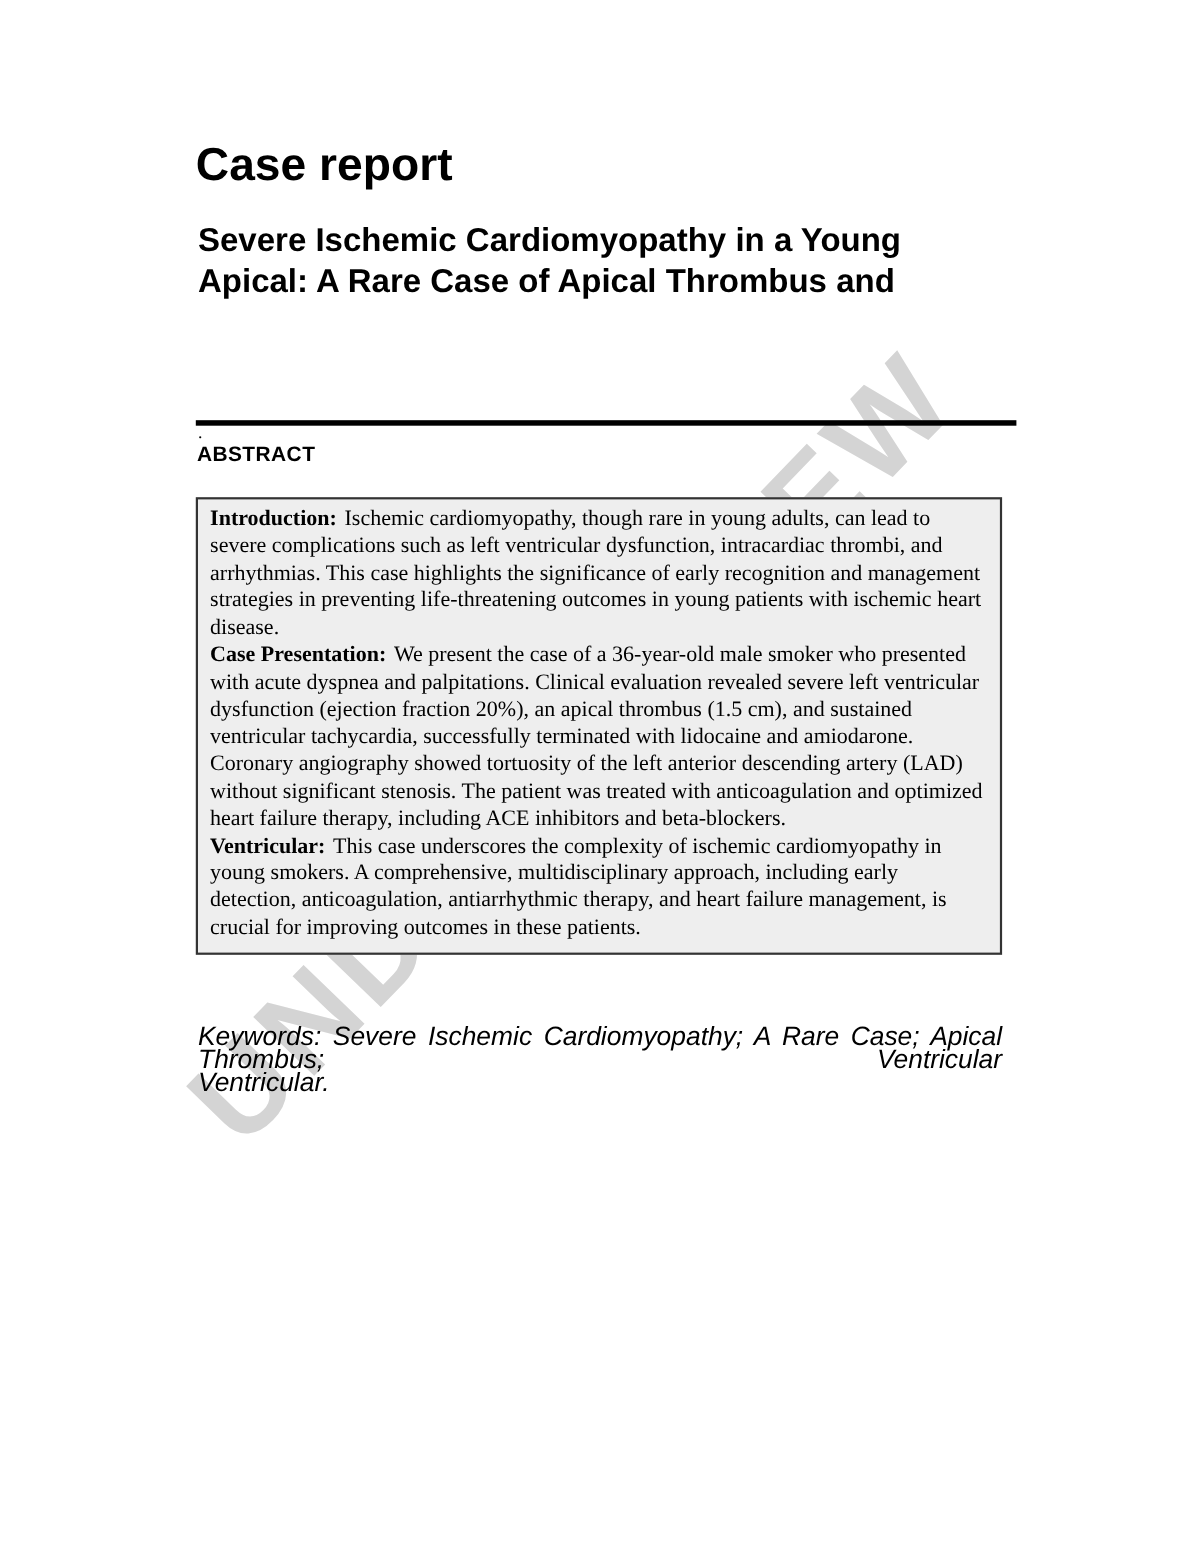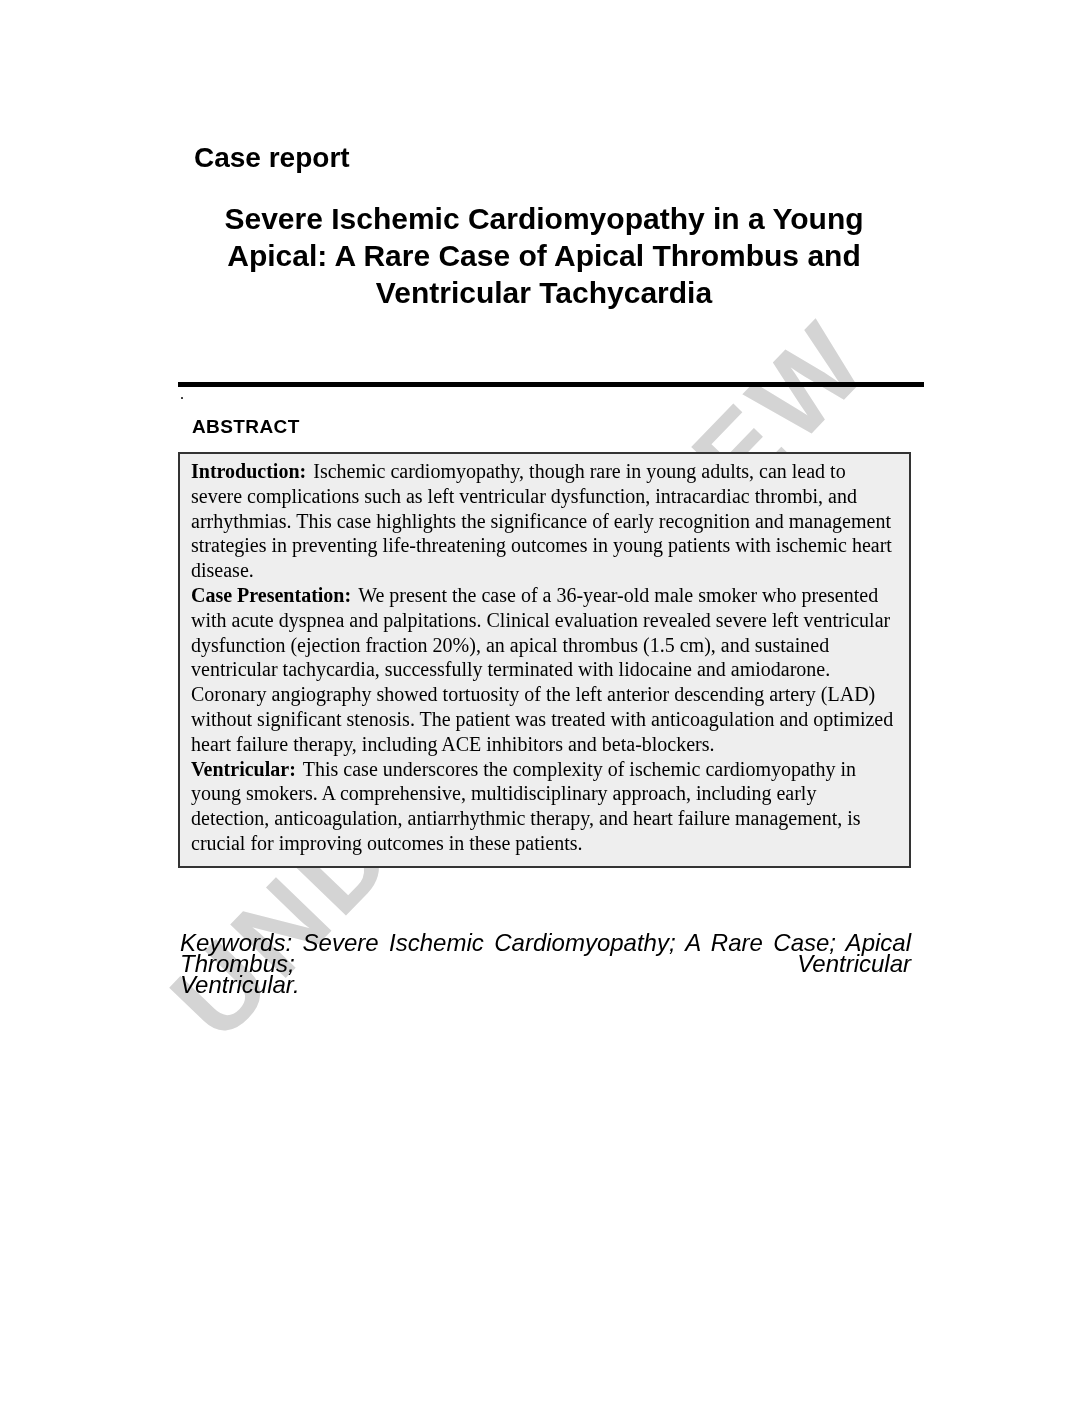--- a/index.html
+++ b/index.html
@@ -27,31 +27,31 @@
     letter-spacing: 6px;
     color: var(--wm-color, #d4d4d4);
     white-space: nowrap;
     z-index: 0;
     user-select: none;
   }
   .article-type {
     position: absolute;
     left: 178px;
     top: 126px;
-    margin: 16px;
-    font-size: 28px;
+    margin: 0;
+    font-size: 42px;
     font-weight: bold;
     z-index: 1;
   }
   .title-block {
     position: absolute;
     left: 180px;
     top: 200px;
     width: 728px;
-    text-align: center;
+    text-align: left;
     font-size: 30px;
     font-weight: bold;
     line-height: 37px;
     z-index: 1;
   }
   .rule {
     position: absolute;
     left: 178px;
     top: 382px;
     width: 746px;
@@ -65,21 +65,21 @@
     top: 386px;
     font-family: "Liberation Serif", serif;
     font-size: 16px;
     line-height: 16px;
     z-index: 1;
   }
   .abstract-heading {
     position: absolute;
     left: 179px;
     top: 403px;
-    margin: 13px;
+    margin: 0;
     font-size: 19px;
     font-weight: bold;
     letter-spacing: 0.4px;
     z-index: 1;
   }
   .abstract-box {
     position: absolute;
     left: 178px;
     top: 452px;
     width: 733px;
@@ -121,21 +121,20 @@
 
 <div class="page">
 
   <div class="watermark">UNDER REVIEW</div>
 
   <h1 class="article-type">Case report</h1>
 
   <div class="title-block">
     <div>Severe Ischemic Cardiomyopathy in a Young</div>
     <div>Apical: A Rare Case of Apical Thrombus and</div>
-    <div>Ventricular Tachycardia</div>
   </div>
 
   <div class="rule"></div>
 
   <div class="stray-mark">.</div>
 
   <h2 class="abstract-heading">ABSTRACT</h2>
 
   <div class="abstract-box">
     <p><span class="plabel">Introduction:</span><span>Ischemic cardiomyopathy, though rare in young adults, can lead to severe complications such as left ventricular dysfunction, intracardiac thrombi, and arrhythmias. This case highlights the significance of early recognition and management strategies in preventing life-threatening outcomes in young patients with ischemic heart disease.</span></p>

